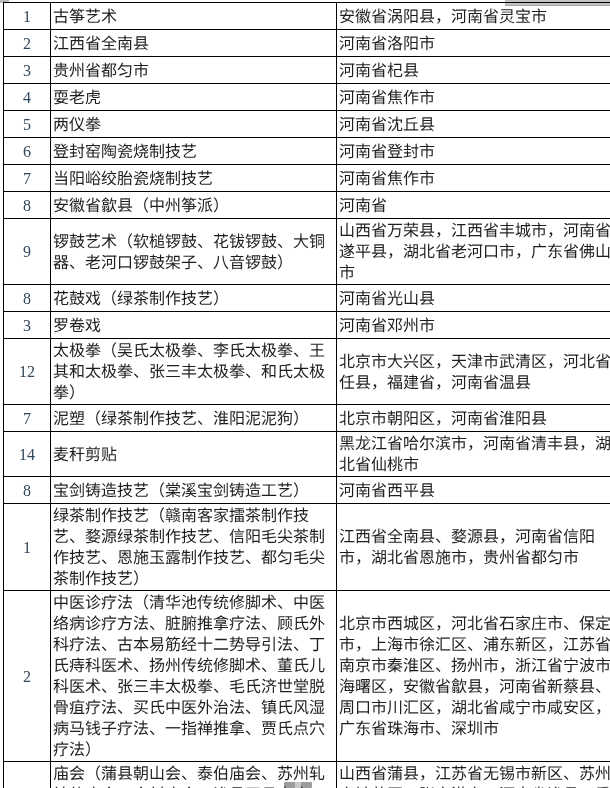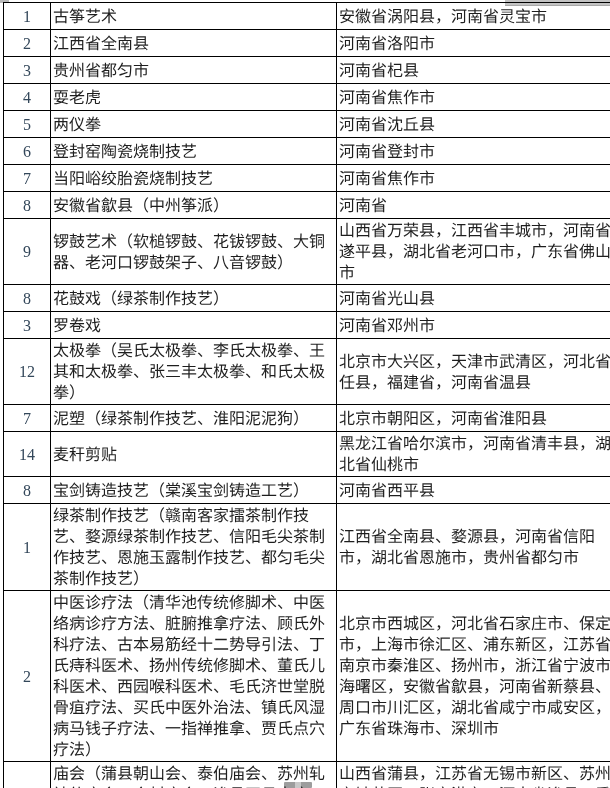--- a/index.html
+++ b/index.html
@@ -155,21 +155,21 @@
     <td class="name">宝剑铸造技艺（棠溪宝剑铸造工艺）</td>
     <td class="loc">河南省西平县</td>
   </tr>
       <tr>
     <td class="num">1</td>
     <td class="name">绿茶制作技艺（赣南客家擂茶制作技艺、婺源绿茶制作技艺、信阳毛尖茶制作技艺、恩施玉露制作技艺、都匀毛尖茶制作技艺）</td>
     <td class="loc">江西省全南县、婺源县，河南省信阳市，湖北省恩施市，贵州省都匀市</td>
   </tr>
       <tr>
     <td class="num">2</td>
-    <td class="name">中医诊疗法（清华池传统修脚术、中医络病诊疗方法、脏腑推拿疗法、顾氏外科疗法、古本易筋经十二势导引法、丁氏痔科医术、扬州传统修脚术、董氏儿科医术、西园喉科医术、毛氏济世堂脱骨疽疗法、买氏中医外治法、镇氏风湿病马钱子疗法、一指禅推拿、贾氏点穴疗法）</td>
+    <td class="name">中医诊疗法（清华池传统修脚术、中医络病诊疗方法、脏腑推拿疗法、顾氏外科疗法、古本易筋经十二势导引法、丁氏痔科医术、扬州传统修脚术、董氏儿科医术、张三丰太极拳、毛氏济世堂脱骨疽疗法、买氏中医外治法、镇氏风湿病马钱子疗法、一指禅推拿、贾氏点穴疗法）</td>
     <td class="loc">北京市西城区，河北省石家庄市、保定市，上海市徐汇区、浦东新区，江苏省南京市秦淮区、扬州市，浙江省宁波市海曙区，安徽省歙县，河南省新蔡县、周口市川汇区，湖北省咸宁市咸安区，广东省珠海市、深圳市</td>
   </tr>
       <tr>
     <td class="num">18</td>
     <td class="name">庙会（蒲县朝山会、泰伯庙会、苏州轧神仙庙会、金村庙会、浚县正月古庙会、宝顶架香庙会、丰都庙会）</td>
     <td class="loc">山西省蒲县，江苏省无锡市新区、苏州市姑苏区、张家港市，河南省浚县，重庆市大足区、丰都县</td>
   </tr>
     </tbody>
 </table>
 

